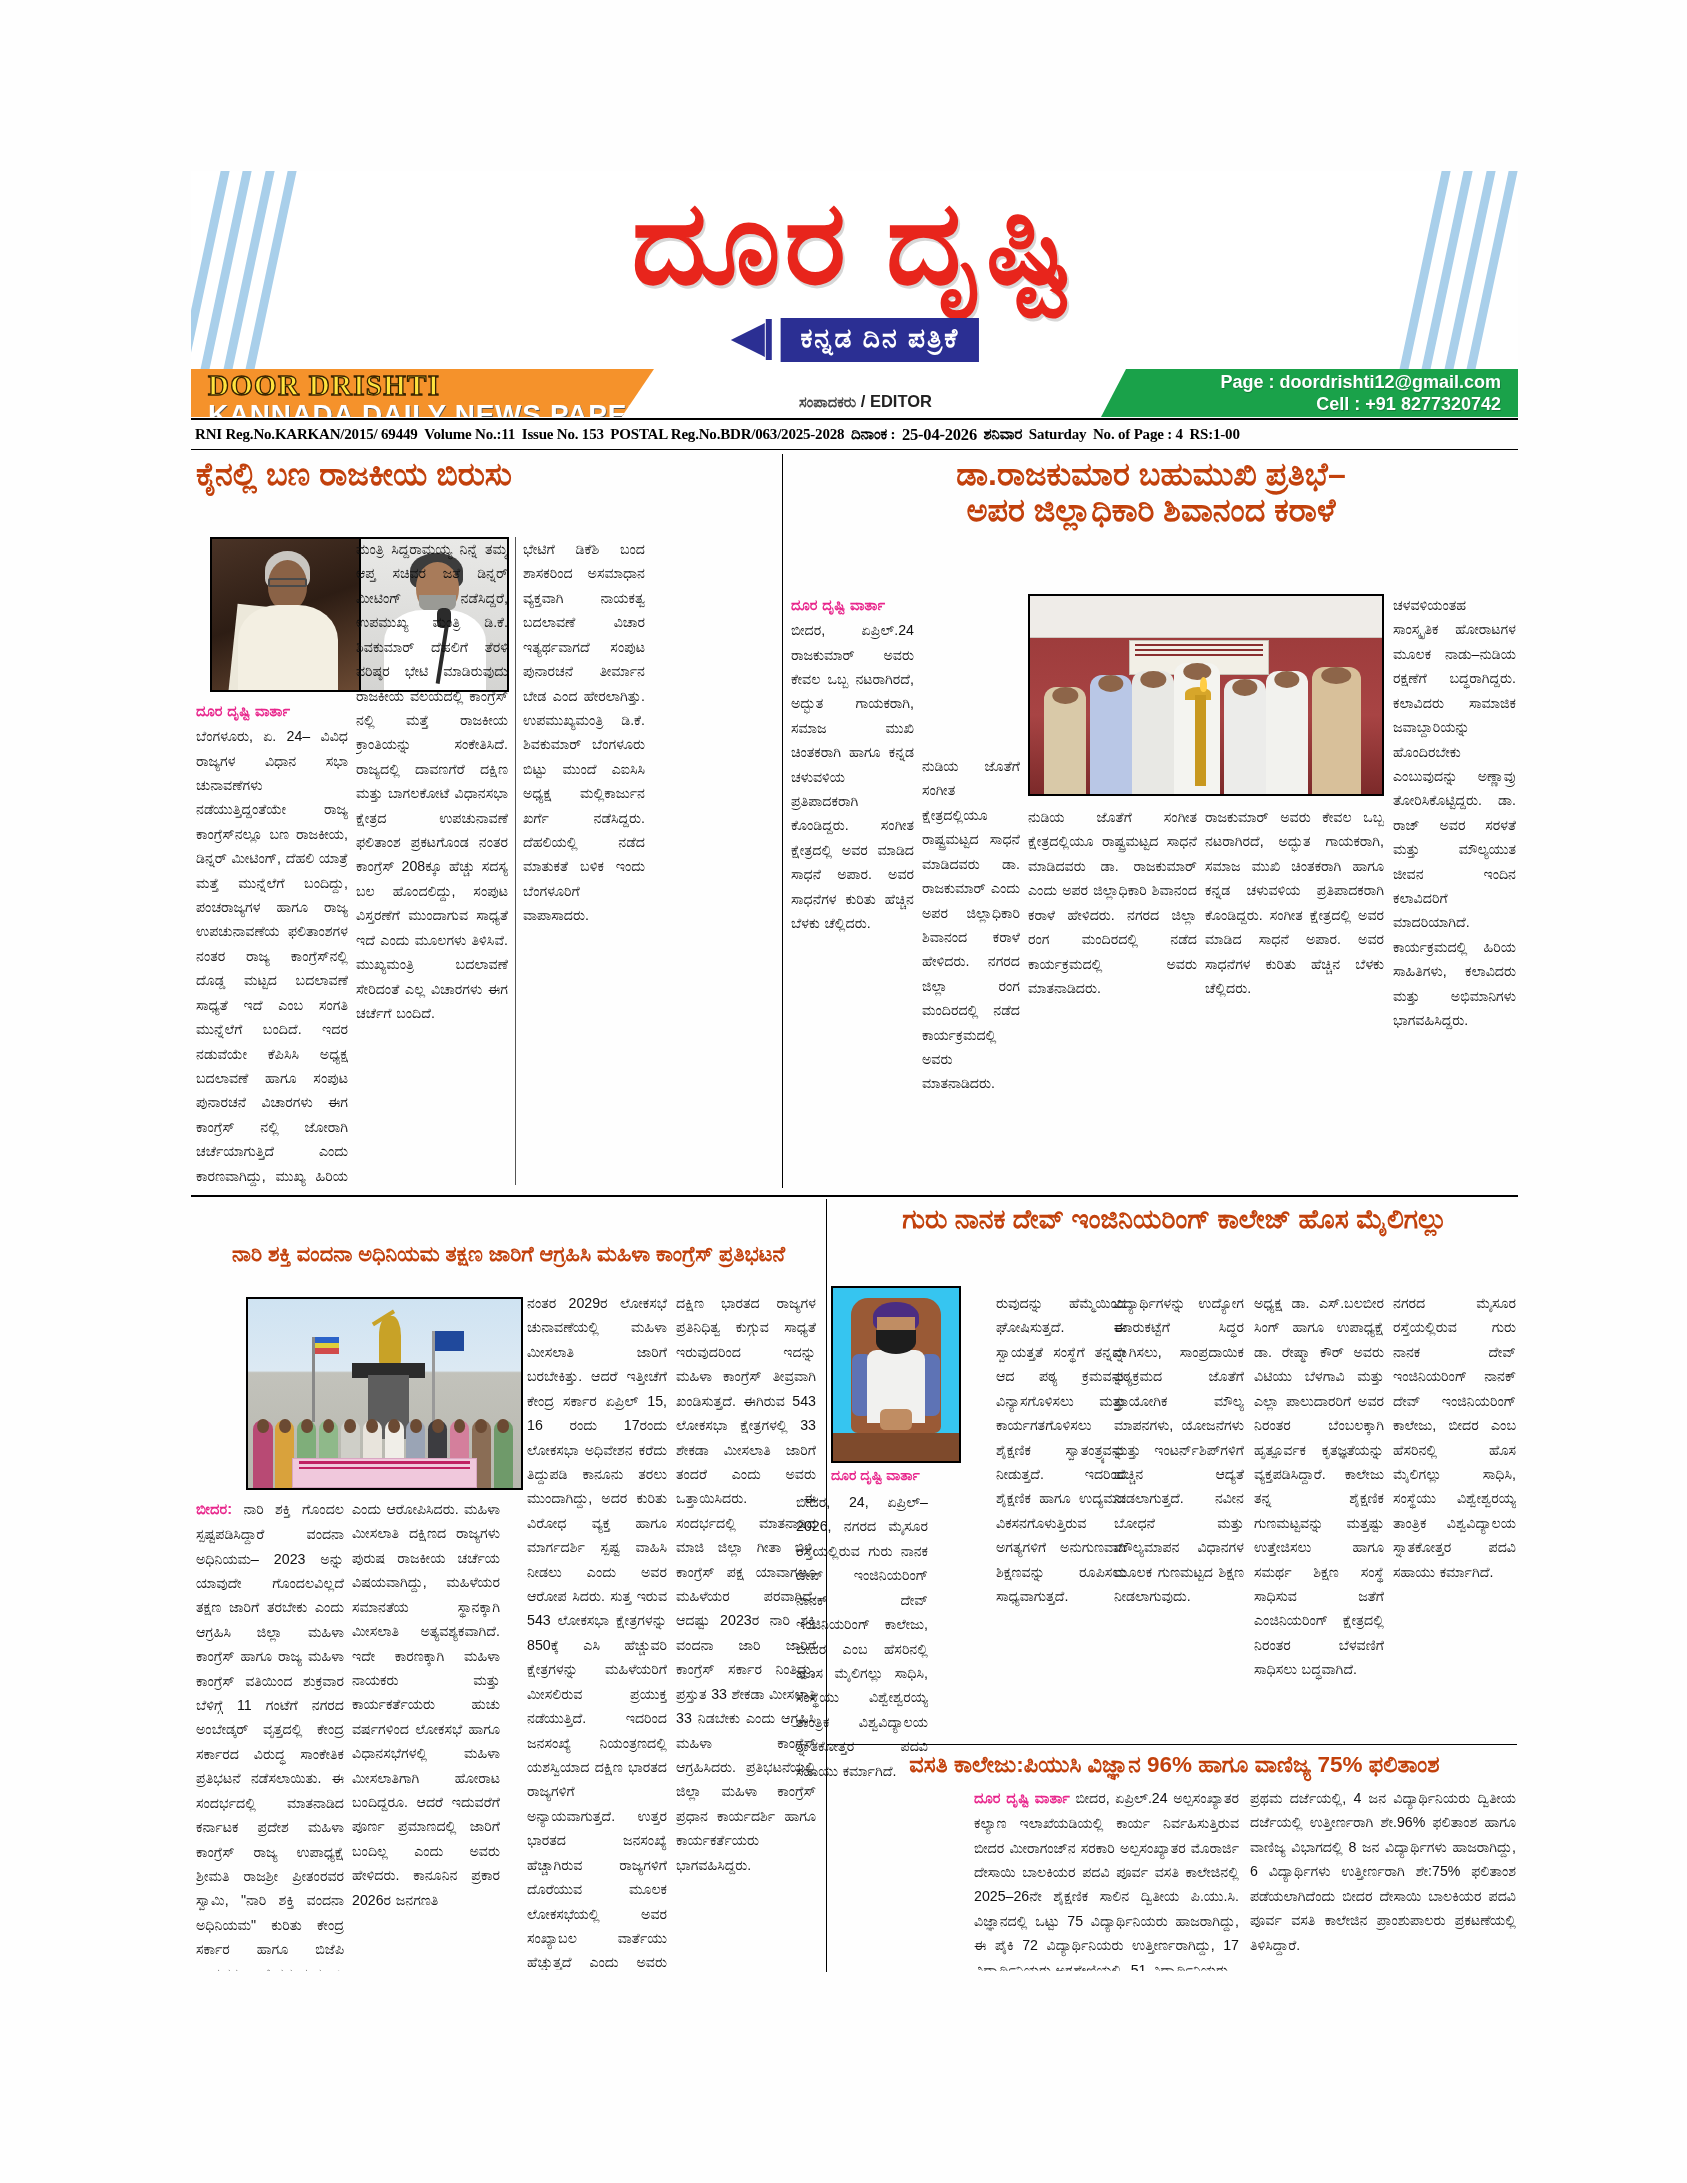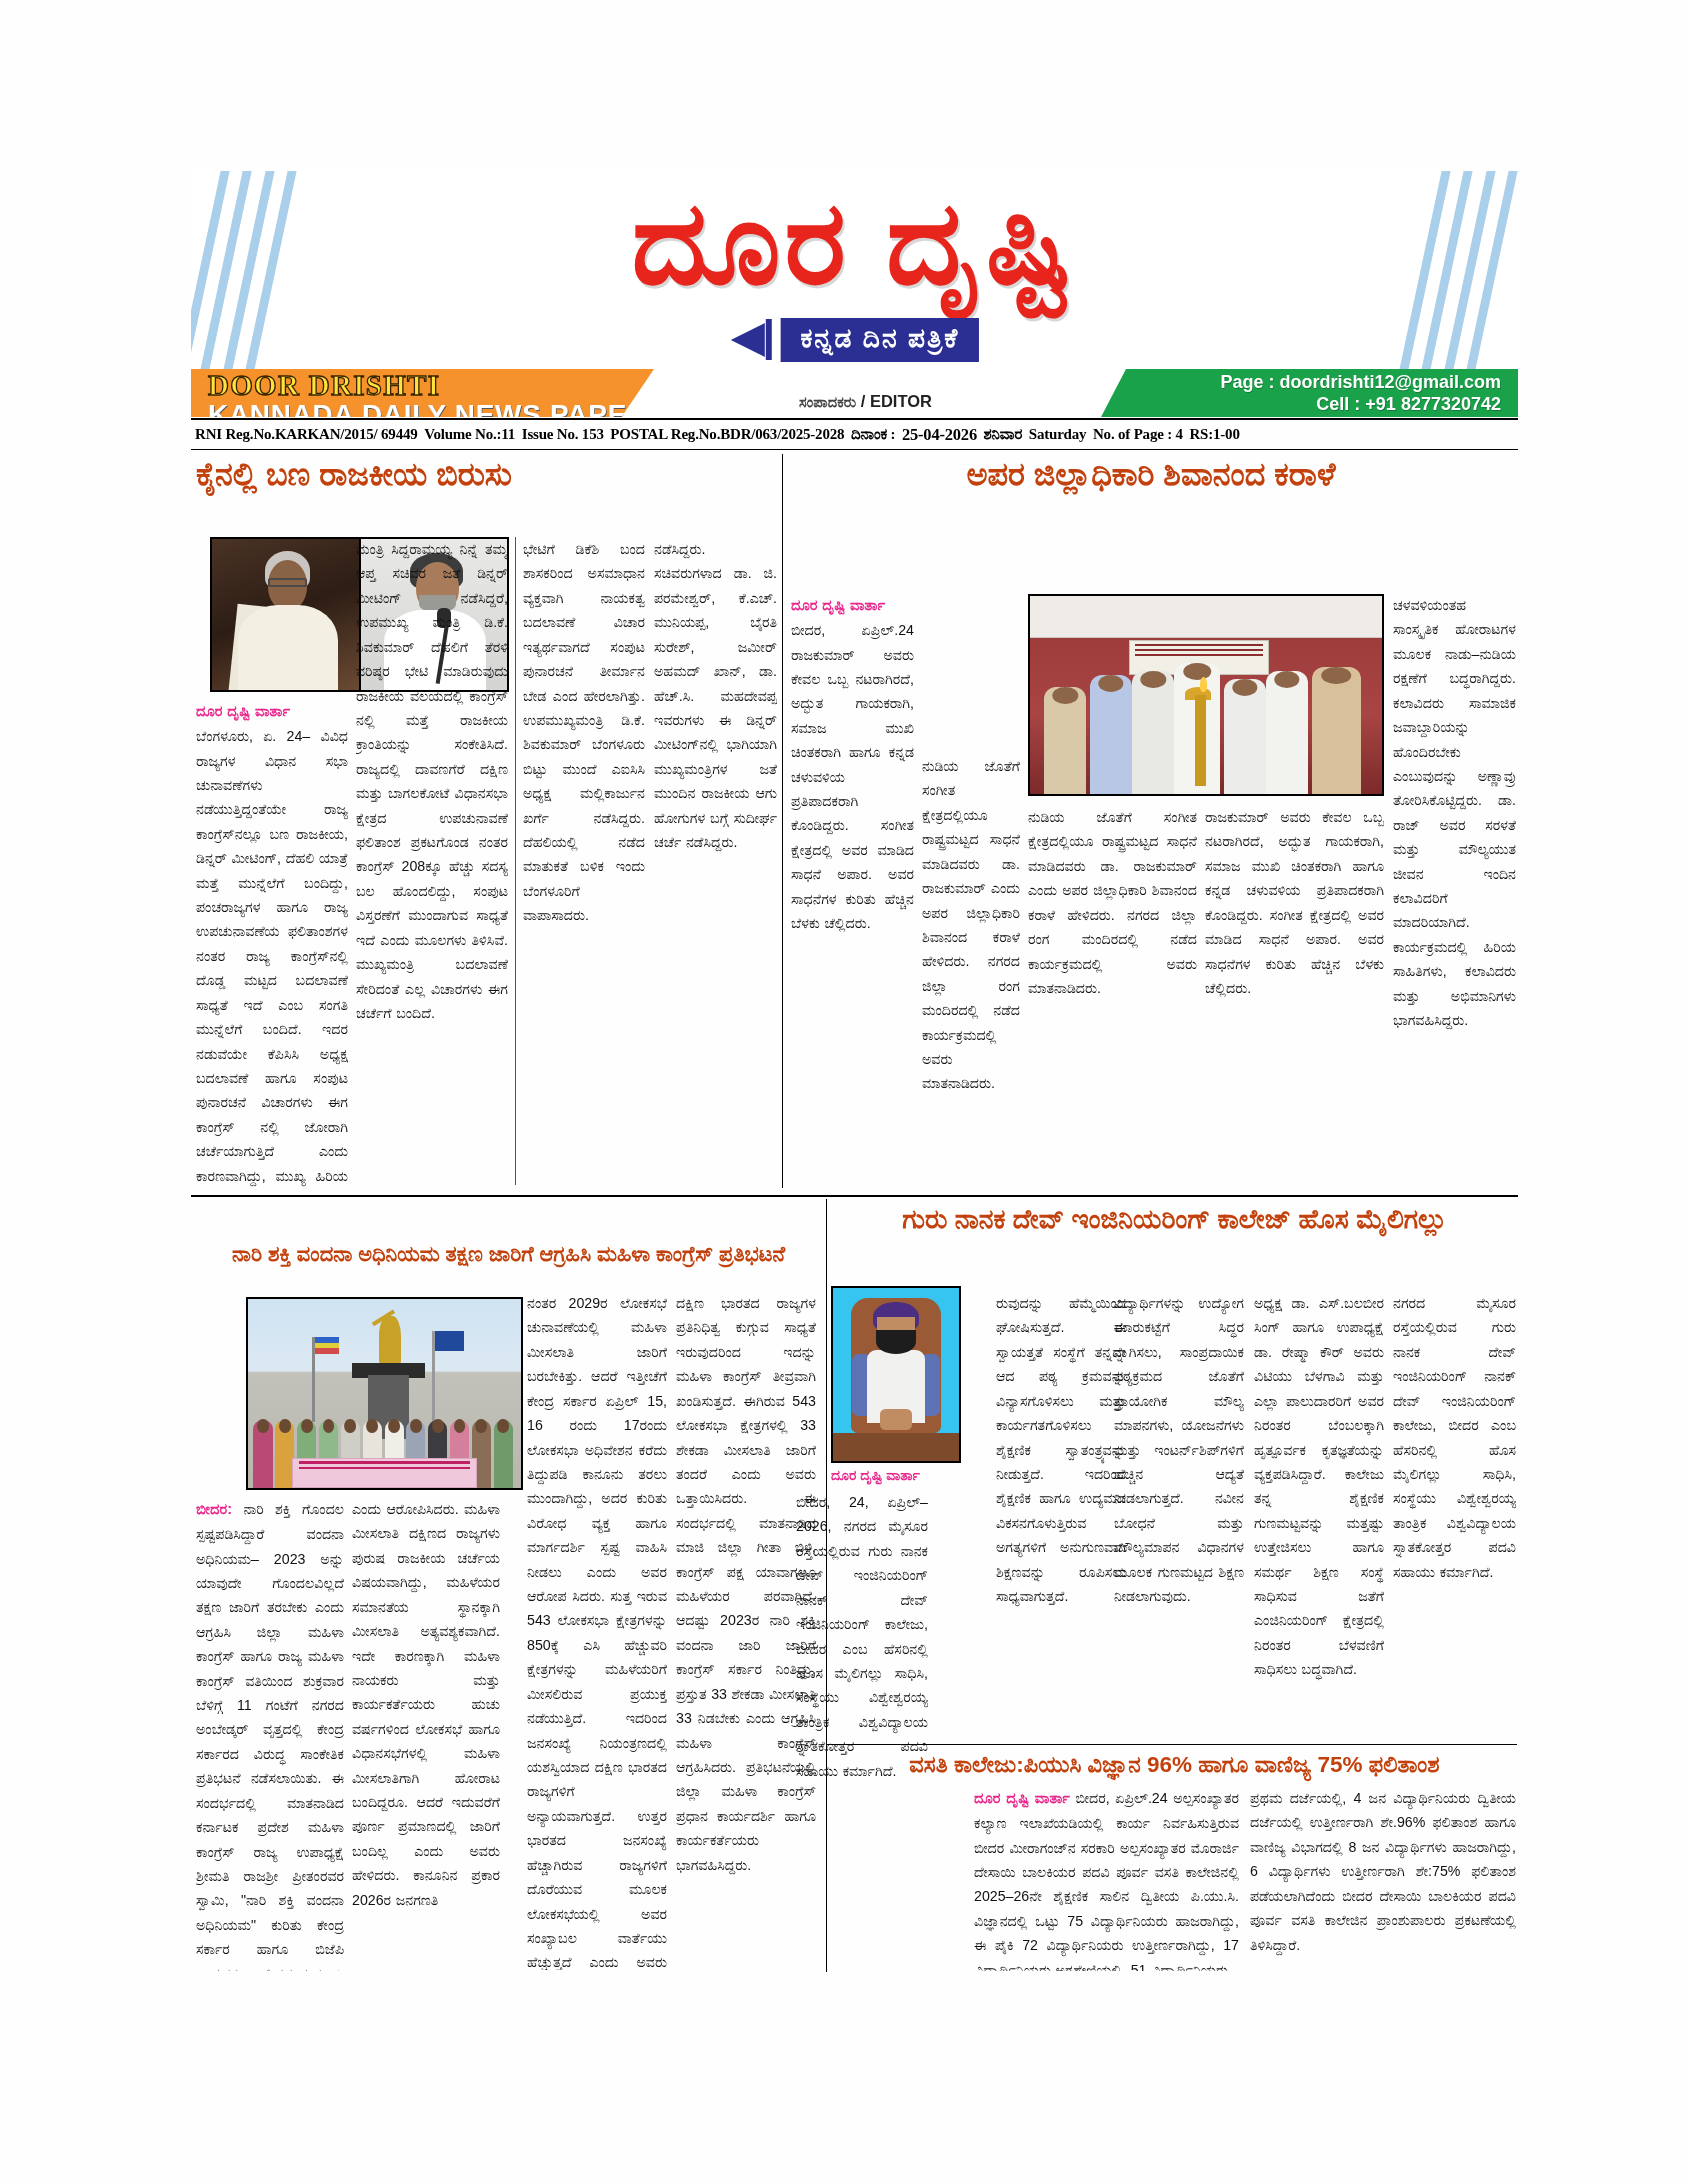--- a/index.html
+++ b/index.html
@@ -325,20 +325,21 @@
     <span>ದಿನಾಂಕ :</span>
     <span class="date-val">25-04-2026</span>
     <span>ಶನಿವಾರ</span>
     <span>Saturday</span>
     <span>No. of Page : 4</span>
     <span>RS:1-00</span>
   </div>
 
   <div class="hl hl-main-l">ಕೈನಲ್ಲಿ ಬಣ ರಾಜಕೀಯ ಬಿರುಸು</div>
   <div class="hl hl-main-r">
+    <div>ಡಾ.ರಾಜಕುಮಾರ ಬಹುಮುಖಿ ಪ್ರತಿಭೆ–</div>
     <div>ಅಪರ ಜಿಲ್ಲಾಧಿಕಾರಿ ಶಿವಾನಂದ ಕರಾಳೆ</div>
   </div>
 
   <div class="rule-v" style="left:782px; top:454px; height:734px;"></div>
 
   <div class="rule-v" style="left:515px; top:537px; height:648px; width:0.7px; background:#555;"></div>
 
   <div class="photo ph-a">
     <div class="half left">
       <div class="face p1-hair"></div>
@@ -360,23 +361,20 @@
   <div class="col" style="left:196px; top:699px; width:152px; height:490px;">
     <span class="byline">ದೂರ ದೃಷ್ಟಿ ವಾರ್ತಾ</span><br>
     <span>ಬೆಂಗಳೂರು, ಏ. 24–</span>
     <span>ವಿವಿಧ ರಾಜ್ಯಗಳ ವಿಧಾನ ಸಭಾ ಚುನಾವಣೆಗಳು ನಡೆಯುತ್ತಿದ್ದಂತೆಯೇ ರಾಜ್ಯ ಕಾಂಗ್ರೆಸ್‌ನಲ್ಲೂ ಬಣ ರಾಜಕೀಯ, ಡಿನ್ನರ್ ಮೀಟಿಂಗ್, ದೆಹಲಿ ಯಾತ್ರೆ ಮತ್ತೆ ಮುನ್ನೆಲೆಗೆ ಬಂದಿದ್ದು, ಪಂಚರಾಜ್ಯಗಳ ಹಾಗೂ ರಾಜ್ಯ ಉಪಚುನಾವಣೆಯ ಫಲಿತಾಂಶಗಳ ನಂತರ ರಾಜ್ಯ ಕಾಂಗ್ರೆಸ್‌ನಲ್ಲಿ ದೊಡ್ಡ ಮಟ್ಟದ ಬದಲಾವಣೆ ಸಾಧ್ಯತೆ ಇದೆ ಎಂಬ ಸಂಗತಿ ಮುನ್ನೆಲೆಗೆ ಬಂದಿದೆ. ಇದರ ನಡುವೆಯೇ ಕೆಪಿಸಿಸಿ ಅಧ್ಯಕ್ಷ ಬದಲಾವಣೆ ಹಾಗೂ ಸಂಪುಟ ಪುನಾರಚನೆ ವಿಚಾರಗಳು ಈಗ ಕಾಂಗ್ರೆಸ್ ನಲ್ಲಿ ಜೋರಾಗಿ ಚರ್ಚೆಯಾಗುತ್ತಿದೆ ಎಂದು ಕಾರಣವಾಗಿದ್ದು, ಮುಖ್ಯ ಹಿರಿಯ ಶಾಸಕರ ಈ</span>
   </div>
   <div class="col" style="left:356px; top:537px; width:152px; height:651px;">
     <span>ಮಂತ್ರಿ ಸಿದ್ದರಾಮಯ್ಯ ನಿನ್ನೆ ತಮ್ಮ ಆಪ್ತ ಸಚಿವರ ಜತೆ ಡಿನ್ನರ್ ಮೀಟಿಂಗ್ ನಡೆಸಿದ್ದರೆ, ಉಪಮುಖ್ಯ ಮಂತ್ರಿ ಡಿ.ಕೆ. ಶಿವಕುಮಾರ್ ದೆಹಲಿಗೆ ತೆರಳಿ ವರಿಷ್ಠರ ಭೇಟಿ ಮಾಡಿರುವುದು ರಾಜಕೀಯ ವಲಯದಲ್ಲಿ ಕಾಂಗ್ರೆಸ್ ನಲ್ಲಿ ಮತ್ತೆ ರಾಜಕೀಯ ಕ್ರಾಂತಿಯನ್ನು ಸಂಕೇತಿಸಿದೆ. ರಾಜ್ಯದಲ್ಲಿ ದಾವಣಗೆರೆ ದಕ್ಷಿಣ ಮತ್ತು ಬಾಗಲಕೋಟೆ ವಿಧಾನಸಭಾ ಕ್ಷೇತ್ರದ ಉಪಚುನಾವಣೆ ಫಲಿತಾಂಶ ಪ್ರಕಟಗೊಂಡ ನಂತರ ಕಾಂಗ್ರೆಸ್ 208ಕ್ಕೂ ಹೆಚ್ಚು ಸದಸ್ಯ ಬಲ ಹೊಂದಲಿದ್ದು, ಸಂಪುಟ ವಿಸ್ತರಣೆಗೆ ಮುಂದಾಗುವ ಸಾಧ್ಯತೆ ಇದೆ ಎಂದು ಮೂಲಗಳು ತಿಳಿಸಿವೆ. ಮುಖ್ಯಮಂತ್ರಿ ಬದಲಾವಣೆ ಸೇರಿದಂತೆ ಎಲ್ಲ ವಿಚಾರಗಳು ಈಗ ಚರ್ಚೆಗೆ ಬಂದಿದೆ.</span>
   </div>
   <div class="col" style="left:523px; top:537px; width:122px; height:651px;">
     <span>ಭೇಟಿಗೆ ಡಿಕೆಶಿ ಬಂದ ಶಾಸಕರಿಂದ ಅಸಮಾಧಾನ ವ್ಯಕ್ತವಾಗಿ ನಾಯಕತ್ವ ಬದಲಾವಣೆ ವಿಚಾರ ಇತ್ಯರ್ಥವಾಗದೆ ಸಂಪುಟ ಪುನಾರಚನೆ ತೀರ್ಮಾನ ಬೇಡ ಎಂದ ಹೇರಲಾಗಿತ್ತು. ಉಪಮುಖ್ಯಮಂತ್ರಿ ಡಿ.ಕೆ. ಶಿವಕುಮಾರ್ ಬೆಂಗಳೂರು ಬಿಟ್ಟು ಮುಂದೆ ಎಐಸಿಸಿ ಅಧ್ಯಕ್ಷ ಮಲ್ಲಿಕಾರ್ಜುನ ಖರ್ಗೆ ನಡೆಸಿದ್ದರು. ದೆಹಲಿಯಲ್ಲಿ ನಡೆದ ಮಾತುಕತೆ ಬಳಿಕ ಇಂದು ಬೆಂಗಳೂರಿಗೆ ವಾಪಾಸಾದರು.</span>
-  </div>
-  <div class="col" style="left:654px; top:537px; width:123px; height:651px;">
-    <span>ನಡೆಸಿದ್ದರು. ಸಚಿವರುಗಳಾದ ಡಾ. ಜಿ. ಪರಮೇಶ್ವರ್, ಕೆ.ಎಚ್. ಮುನಿಯಪ್ಪ, ಬೈರತಿ ಸುರೇಶ್, ಜಮೀರ್ ಅಹಮದ್ ಖಾನ್, ಡಾ. ಹೆಚ್.ಸಿ. ಮಹದೇವಪ್ಪ ಇವರುಗಳು ಈ ಡಿನ್ನರ್ ಮೀಟಿಂಗ್‌ನಲ್ಲಿ ಭಾಗಿಯಾಗಿ ಮುಖ್ಯಮಂತ್ರಿಗಳ ಜತೆ ಮುಂದಿನ ರಾಜಕೀಯ ಆಗು ಹೋಗುಗಳ ಬಗ್ಗೆ ಸುದೀರ್ಘ ಚರ್ಚೆ ನಡೆಸಿದ್ದರು.</span>
   </div>
 
   <div class="col" style="left:791px; top:593px; width:123px; height:595px;">
     <span class="byline">ದೂರ ದೃಷ್ಟಿ ವಾರ್ತಾ</span><br>
     <span>ಬೀದರ, ಏಪ್ರಿಲ್.24</span>
     <span>ರಾಜಕುಮಾರ್ ಅವರು ಕೇವಲ ಒಬ್ಬ ನಟರಾಗಿರದೆ, ಅದ್ಭುತ ಗಾಯಕರಾಗಿ, ಸಮಾಜ ಮುಖಿ ಚಿಂತಕರಾಗಿ ಹಾಗೂ ಕನ್ನಡ ಚಳುವಳಿಯ ಪ್ರತಿಪಾದಕರಾಗಿ ಕೊಂಡಿದ್ದರು. ಸಂಗೀತ ಕ್ಷೇತ್ರದಲ್ಲಿ ಅವರ ಮಾಡಿದ ಸಾಧನೆ ಅಪಾರ. ಅವರ ಸಾಧನೆಗಳ ಕುರಿತು ಹೆಚ್ಚಿನ ಬೆಳಕು ಚೆಲ್ಲಿದರು.</span>
   </div>
   <div class="col" style="left:922px; top:754px; width:98px; height:434px;">
     <span>ನುಡಿಯ ಜೊತೆಗೆ ಸಂಗೀತ ಕ್ಷೇತ್ರದಲ್ಲಿಯೂ ರಾಷ್ಟ್ರಮಟ್ಟದ ಸಾಧನೆ ಮಾಡಿದವರು ಡಾ. ರಾಜಕುಮಾರ್ ಎಂದು ಅಪರ ಜಿಲ್ಲಾಧಿಕಾರಿ ಶಿವಾನಂದ ಕರಾಳೆ ಹೇಳಿದರು. ನಗರದ ಜಿಲ್ಲಾ ರಂಗ ಮಂದಿರದಲ್ಲಿ ನಡೆದ ಕಾರ್ಯಕ್ರಮದಲ್ಲಿ ಅವರು ಮಾತನಾಡಿದರು.</span>
   </div>

